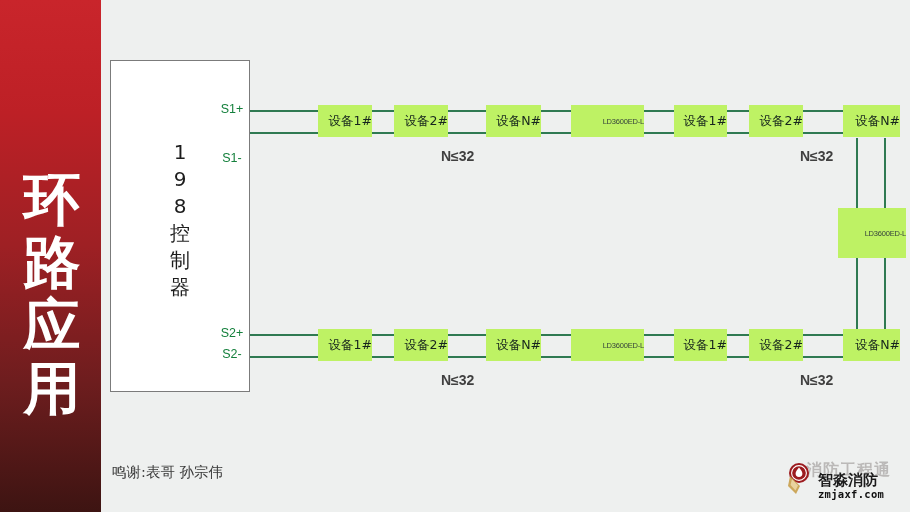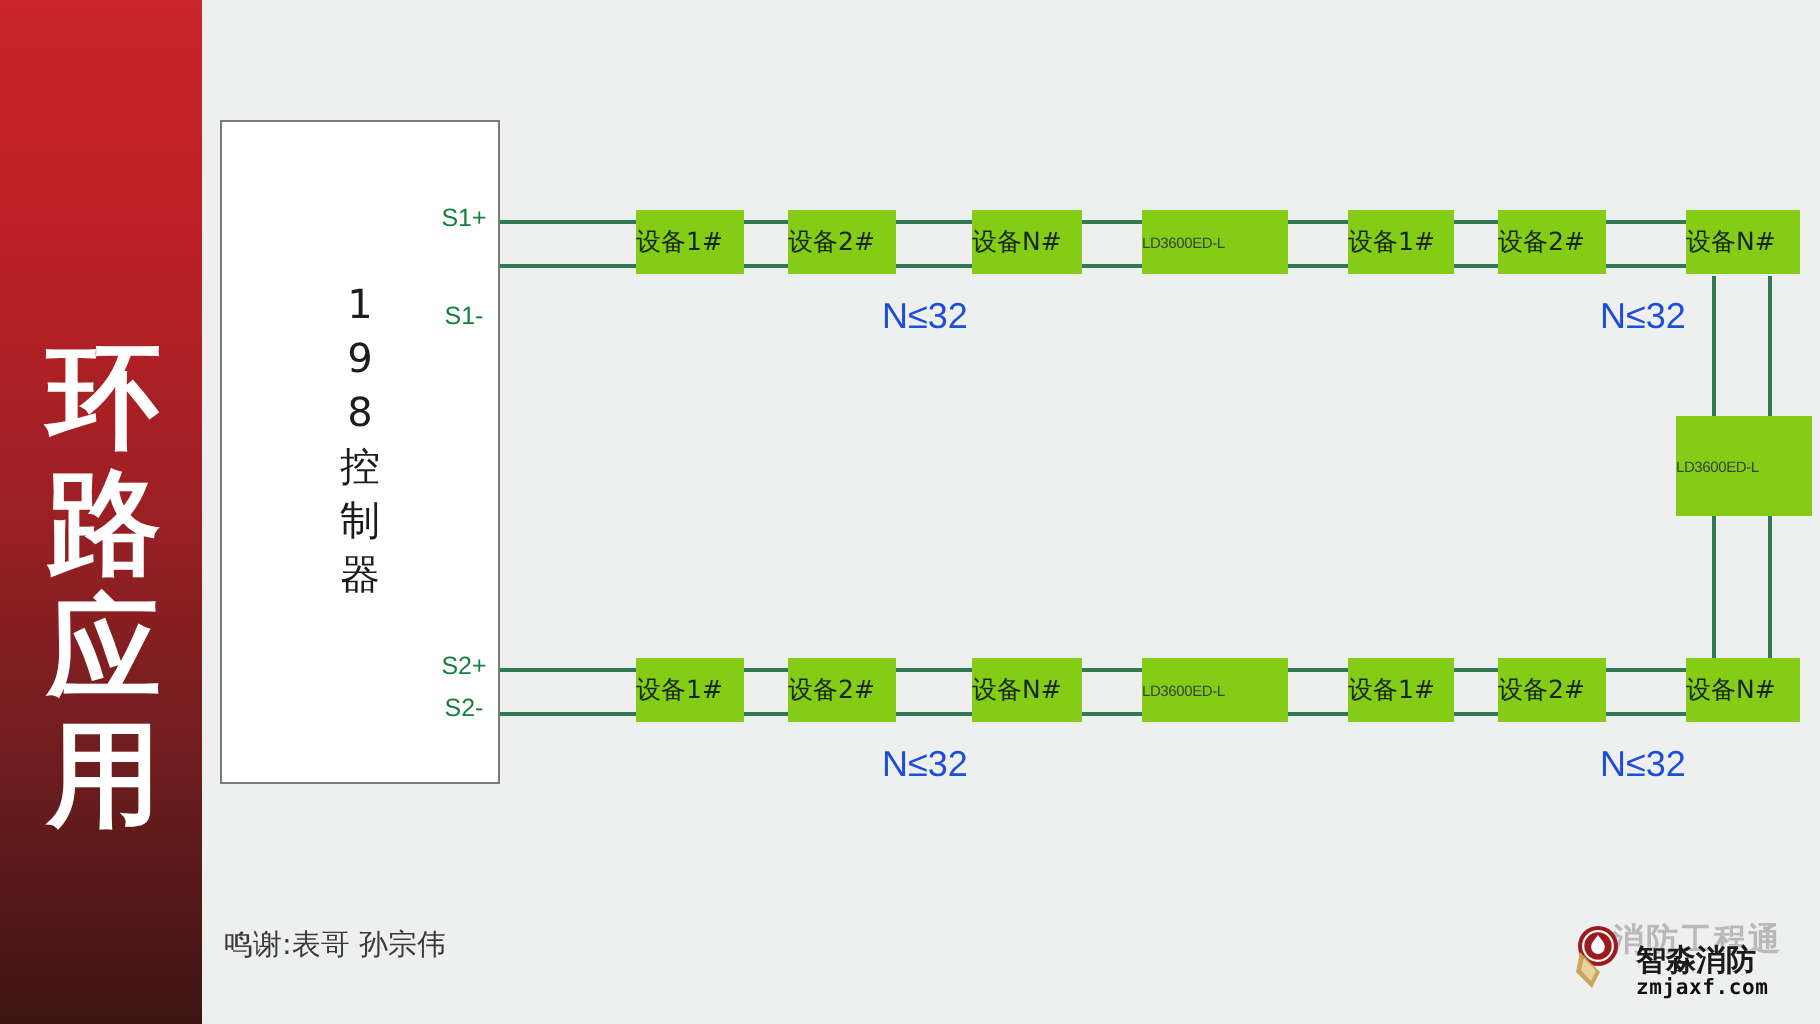--- a/index.html
+++ b/index.html
@@ -159,45 +159,45 @@
   .wire.v { width: 1.6px; }
   .wire-dash {
     position: absolute;
     height: 0;
     border-top: 1.8px dashed #2f7a52;
   }
 
   
   .dev {
     position: absolute;
-    background: #84cc16;
+    background: #bef264;
     border: none;
     display: flex;
     align-items: center;
-    justify-content: flex-start;
+    justify-content: flex-end;
     color: #16251d;
     font-size: 12.5px;
     font-family: "DejaVu Sans", sans-serif;
     box-sizing: border-box;
     white-space: nowrap;
   }
   .dev.small {
     font-size: 7.5px;
     letter-spacing: -0.2px;
     color: #35423b;
     font-family: "Liberation Sans", sans-serif;
     overflow: hidden;
   }
 
   
   .nlabel {
     position: absolute;
-    font-size: 18px;
-    font-weight: normal;
-    color: #1d4ed8;
+    font-size: 14px;
+    font-weight: bold;
+    color: #404040;
     font-family: "Liberation Sans", sans-serif;
     white-space: nowrap;
   }
 
   
   #credit {
     position: absolute;
     left: 112px; top: 463px;
     font-size: 14.5px;
     color: #3a3a3a;

